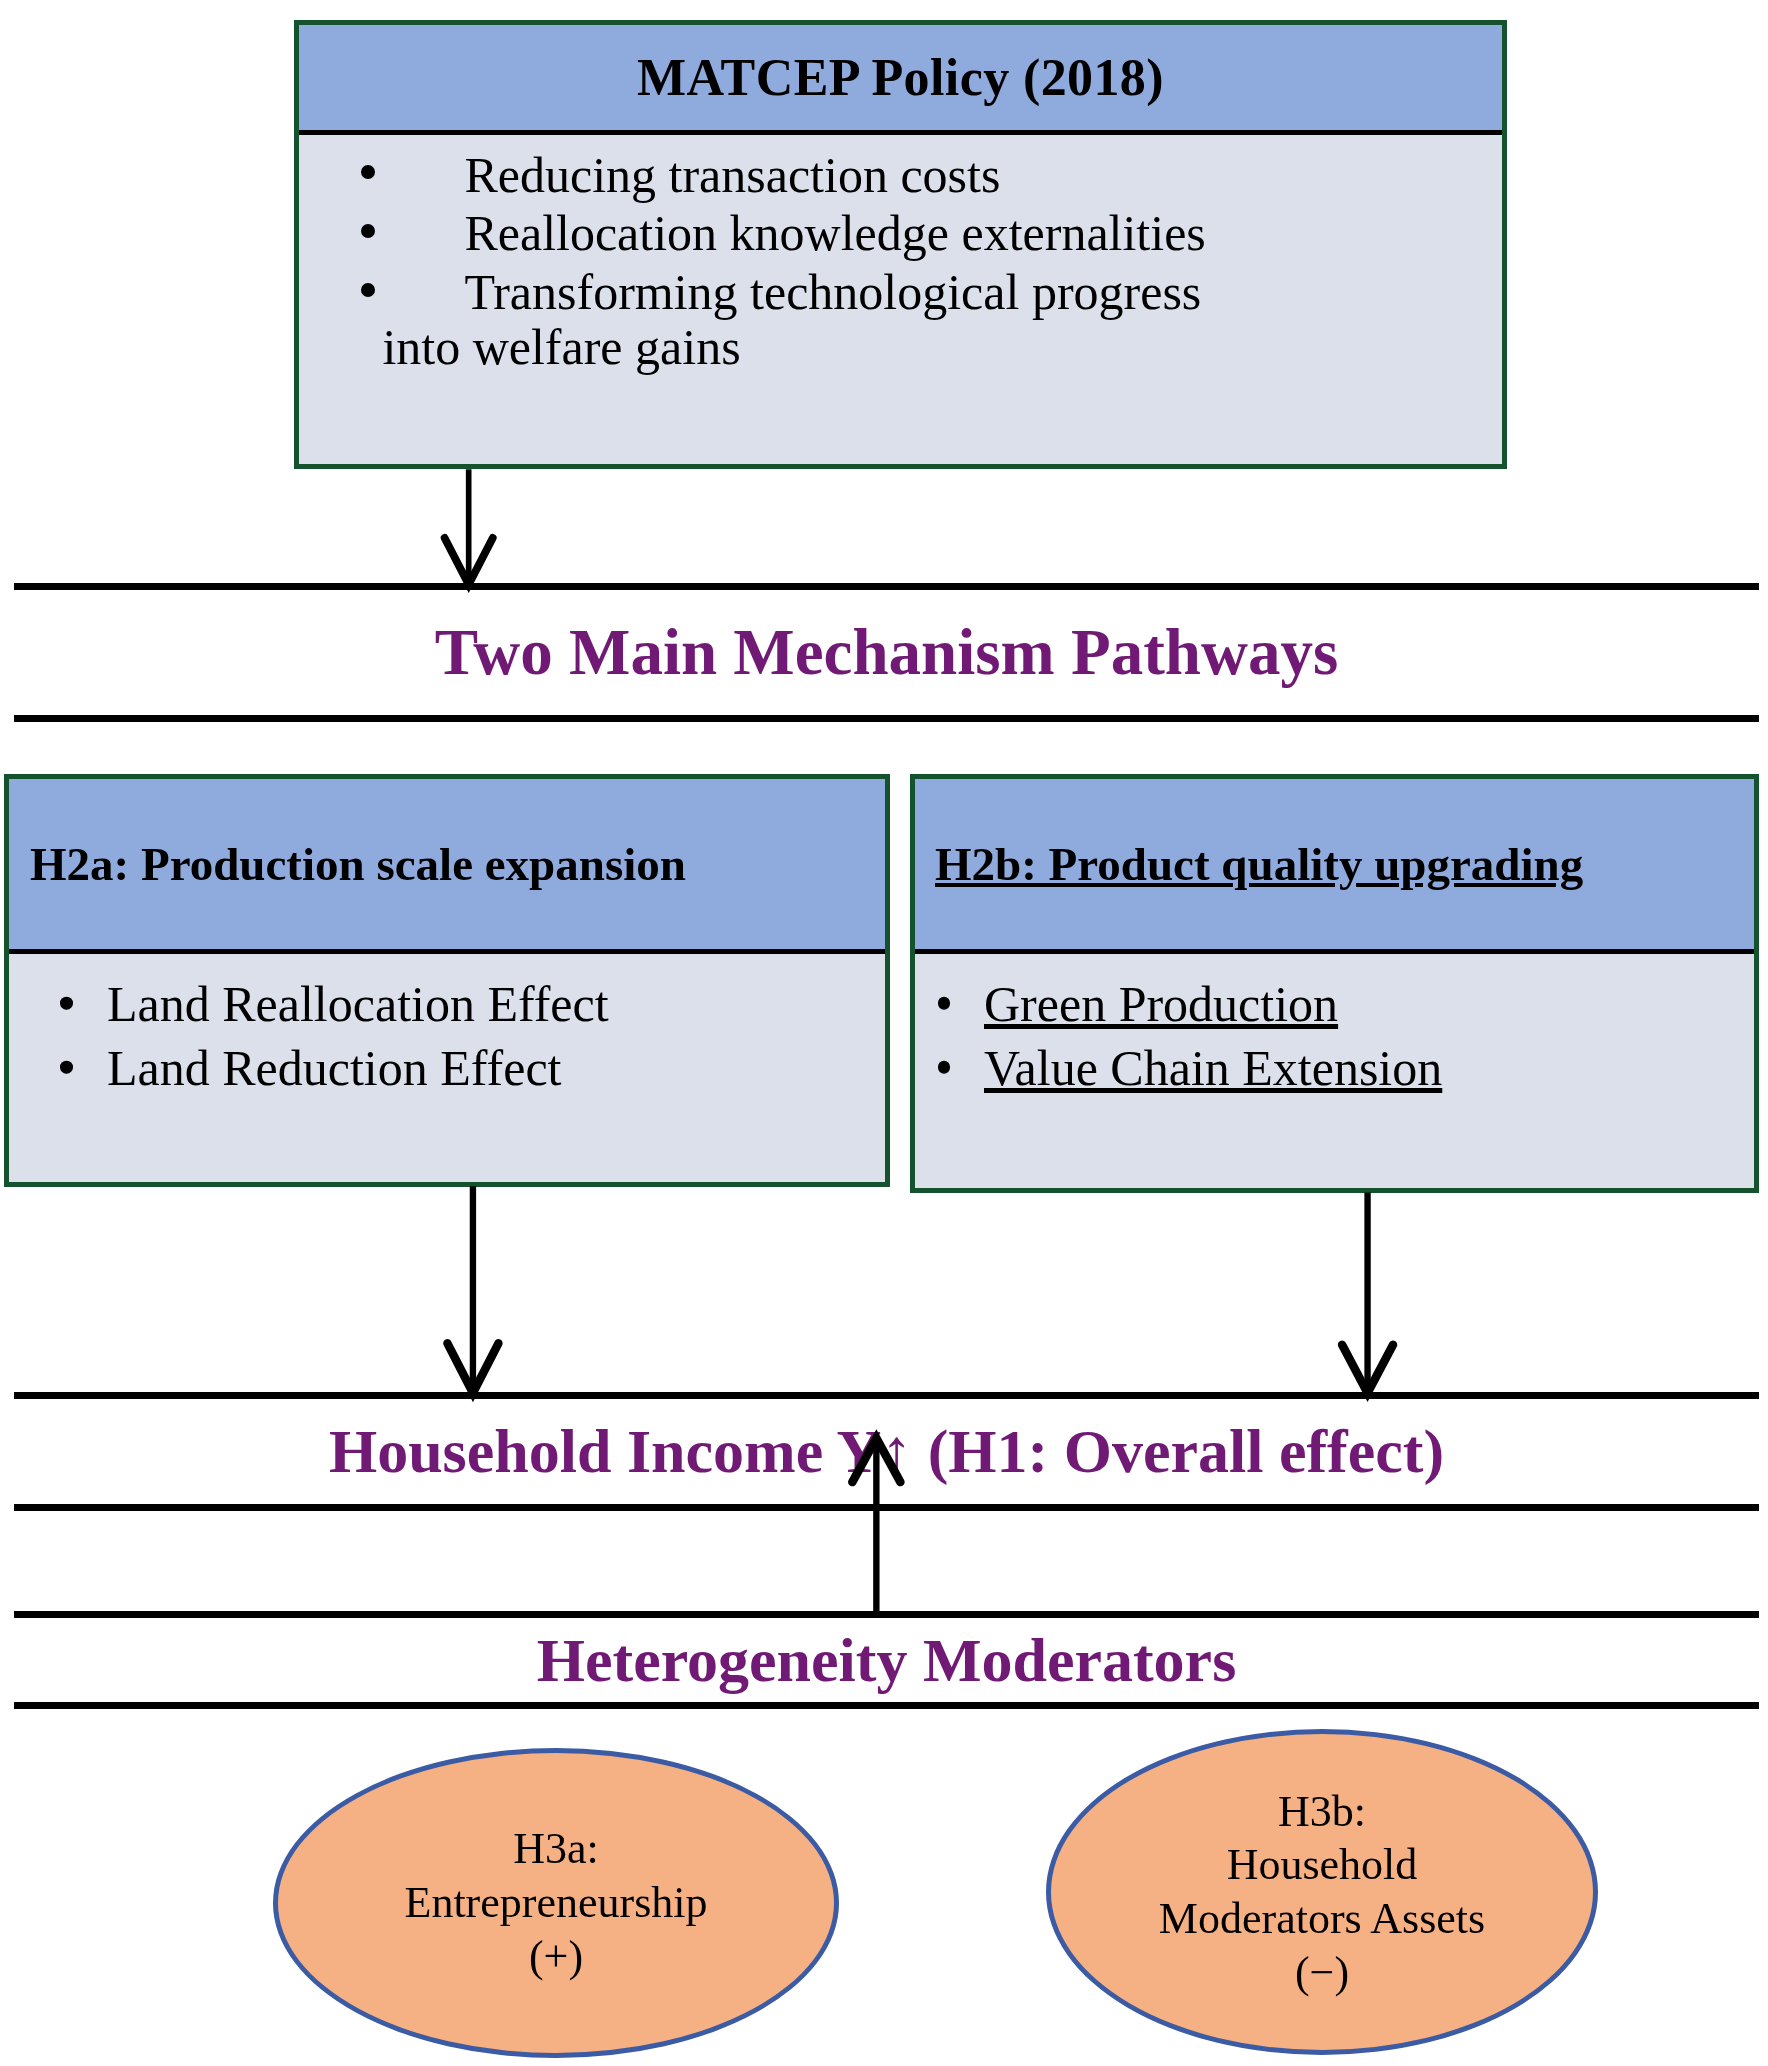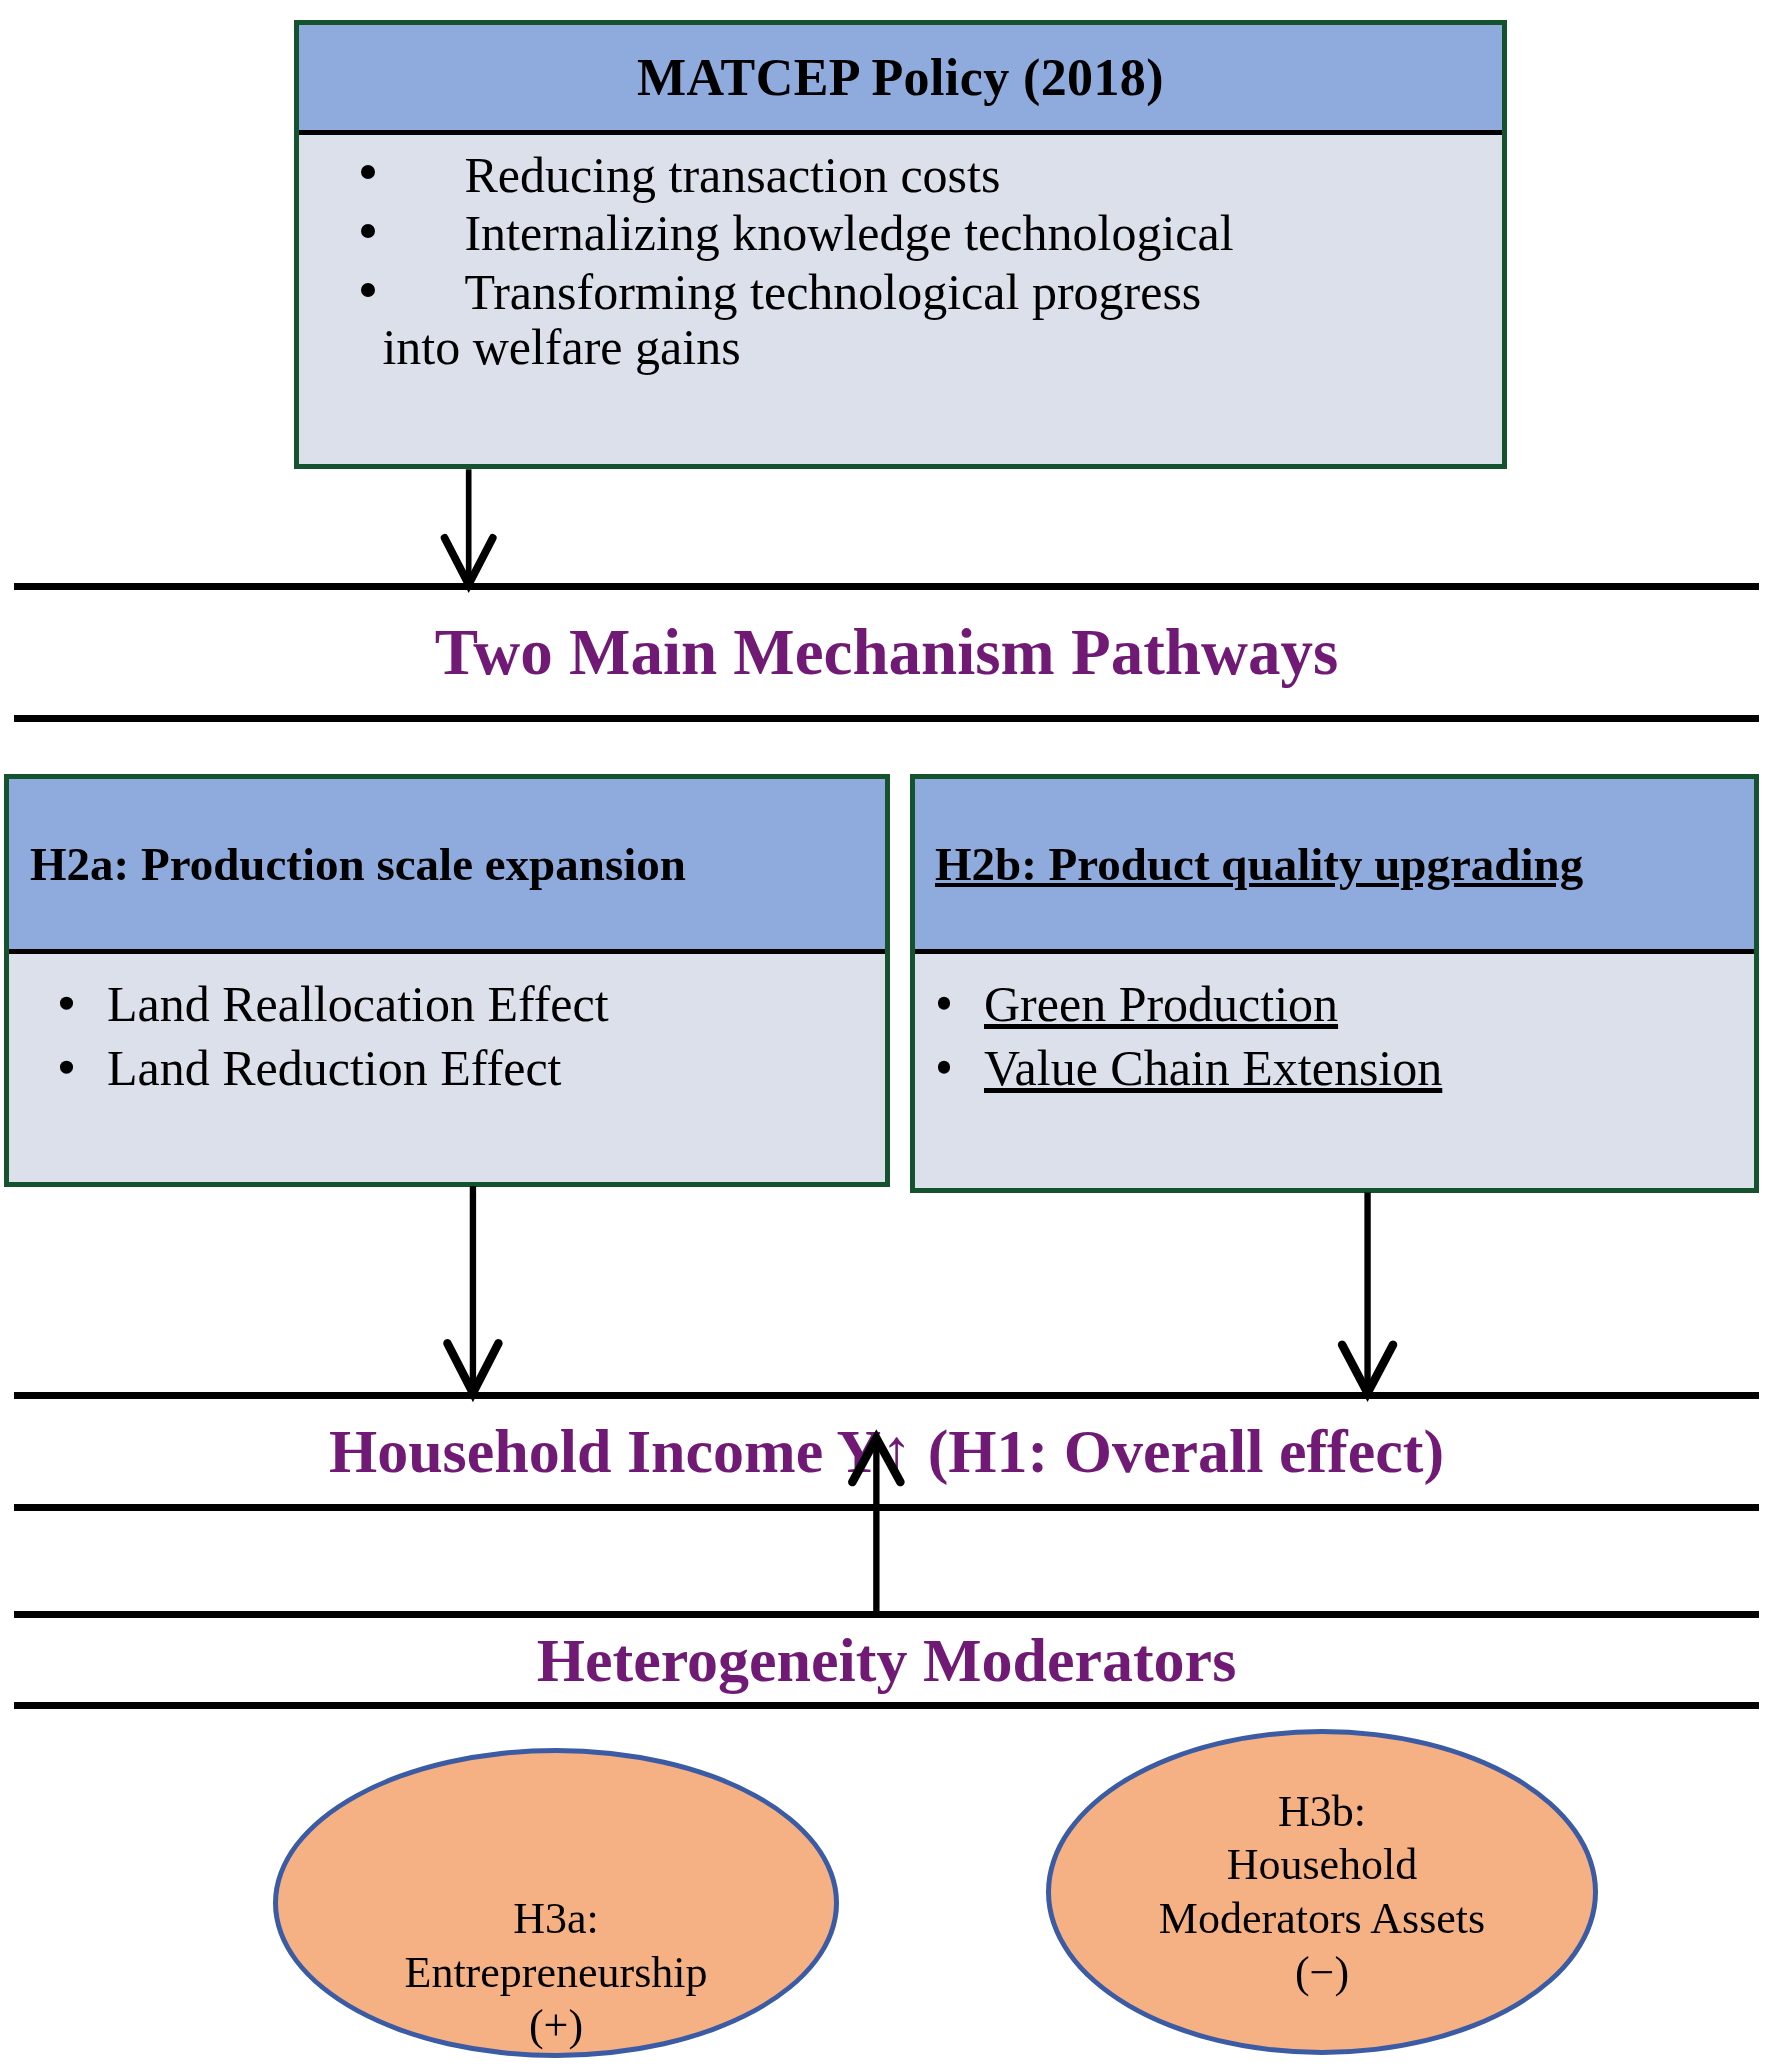--- a/index.html
+++ b/index.html
@@ -72,39 +72,39 @@
   
   #wires{position:absolute;left:0;top:0;width:1769px;height:2066px;pointer-events:none;}
 
   
   .ellipse{
     position:absolute;box-sizing:border-box;
     background:#F5B183;border:5px solid #3B5BA5;border-radius:50%;
     display:flex;align-items:center;justify-content:center;text-align:center;
   }
   .ellipse .elabel{font-size:44px;line-height:1.22;padding:0 18.4px;}
-  #h3a-ellipse{left:273px;top:1748px;width:566px;height:310px;align-items:flex-end;}
+  #h3a-ellipse{left:273px;top:1748px;width:566px;height:310px;}
   #h3b-ellipse{left:1046px;top:1729px;width:552px;height:326px;}
 </style>
 </head>
 <body>
 
 <div class="stage">
 
   <div class="node" id="policy-box">
     <div class="hdr">MATCEP Policy (2018)</div>
     <div class="body">
       <ul class="bullets">
         <li>
           <span class="dot"></span>
           <span class="txt">Reducing transaction costs</span>
         </li>
         <li>
           <span class="dot"></span>
-          <span class="txt">Internalizing knowledge technological</span>
+          <span class="txt">Reallocation knowledge externalities</span>
         </li>
         <li>
           <span class="dot"></span>
           <span class="txt">Transforming technological progress</span>
           <span class="cont">into welfare gains</span>
         </li>
       </ul>
     </div>
   </div>
 

